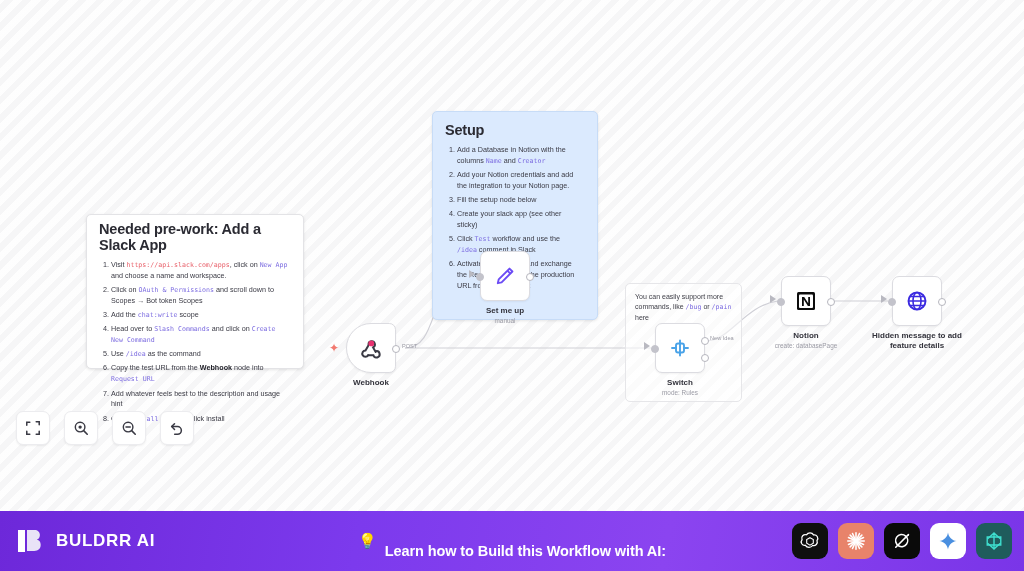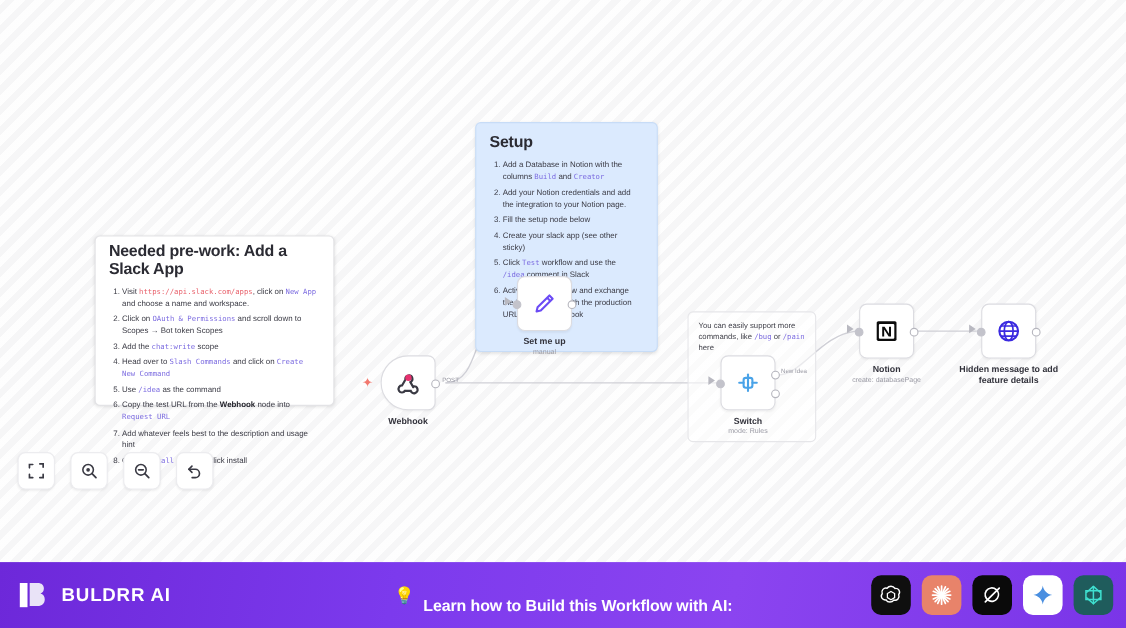--- a/index.html
+++ b/index.html
@@ -129,21 +129,21 @@
             <li><span>Add whatever feels best to the description and usage hint</span></li>
             <li><span>Go to </span><code class="c">Install app</code><span> and click install</span></li>
           </ol>
       </div>
     </div>
 
     <div class="sticky blue" id="sticky-setup">
       <h2>Setup</h2>
       <div class="body">
         <ol class="steps" id="setup-steps">
-            <li><span>Add a Database in Notion with the columns </span><code class="c">Build</code><span> and </span><code class="c">Creator</code></li>
+            <li><span>Add a Database in Notion with the columns </span><code class="c">Name</code><span> and </span><code class="c">Creator</code></li>
             <li><span>Add your Notion credentials and add the integration to your Notion page.</span></li>
             <li><span>Fill the setup node below</span></li>
             <li><span>Create your slack app (see other sticky)</span></li>
             <li><span>Click </span><code class="c">Test</code><span> workflow and use the </span><code class="c">/idea</code><span> comment in Slack</span></li>
             <li><span>Activate the workflow and exchange the Request URL with the production URL from the webhook</span></li>
           </ol>
       </div>
     </div>
 
     <div class="sticky plain" id="sticky-switch">
@@ -160,21 +160,21 @@
           <path d="M16.8 15.2a3.2 3.2 0 1 1-2.4 4.1H9" stroke="#3a3a44" stroke-width="2" fill="none" stroke-linecap="round"></path>
           <path d="M9.2 19.3a3.2 3.2 0 1 1-2.7-4.9l2.6-4.5" stroke="#3a3a44" stroke-width="2" fill="none" stroke-linecap="round"></path>
           <circle cx="12.3" cy="7.4" r="2.9" fill="#e8316f"></circle>
         </svg>
         <div class="port out"></div>
       </div>
       <div class="portlabel" style="left:56px;top:20px;">POST</div>
       <div class="nlabel">Webhook</div>
     </div>
 
-    <div class="node" style="left:470px;top:251px;">
+    <div class="node" style="left:480px;top:251px;">
       <div class="nbox">
         <svg width="24" height="24" viewBox="0 0 24 24">
           <path d="M16.5 4.6l2.9 2.9L8.6 18.3l-3.8.9.9-3.8z" stroke="#6b4bf5" stroke-width="1.9" fill="none" stroke-linejoin="round"></path>
           <path d="M14.4 6.7l2.9 2.9" stroke="#6b4bf5" stroke-width="1.9" fill="none"></path>
         </svg>
         <div class="arrowin"></div>
         <div class="port in"></div>
         <div class="port out"></div>
       </div>
       <div class="nlabel">Set me up</div>

